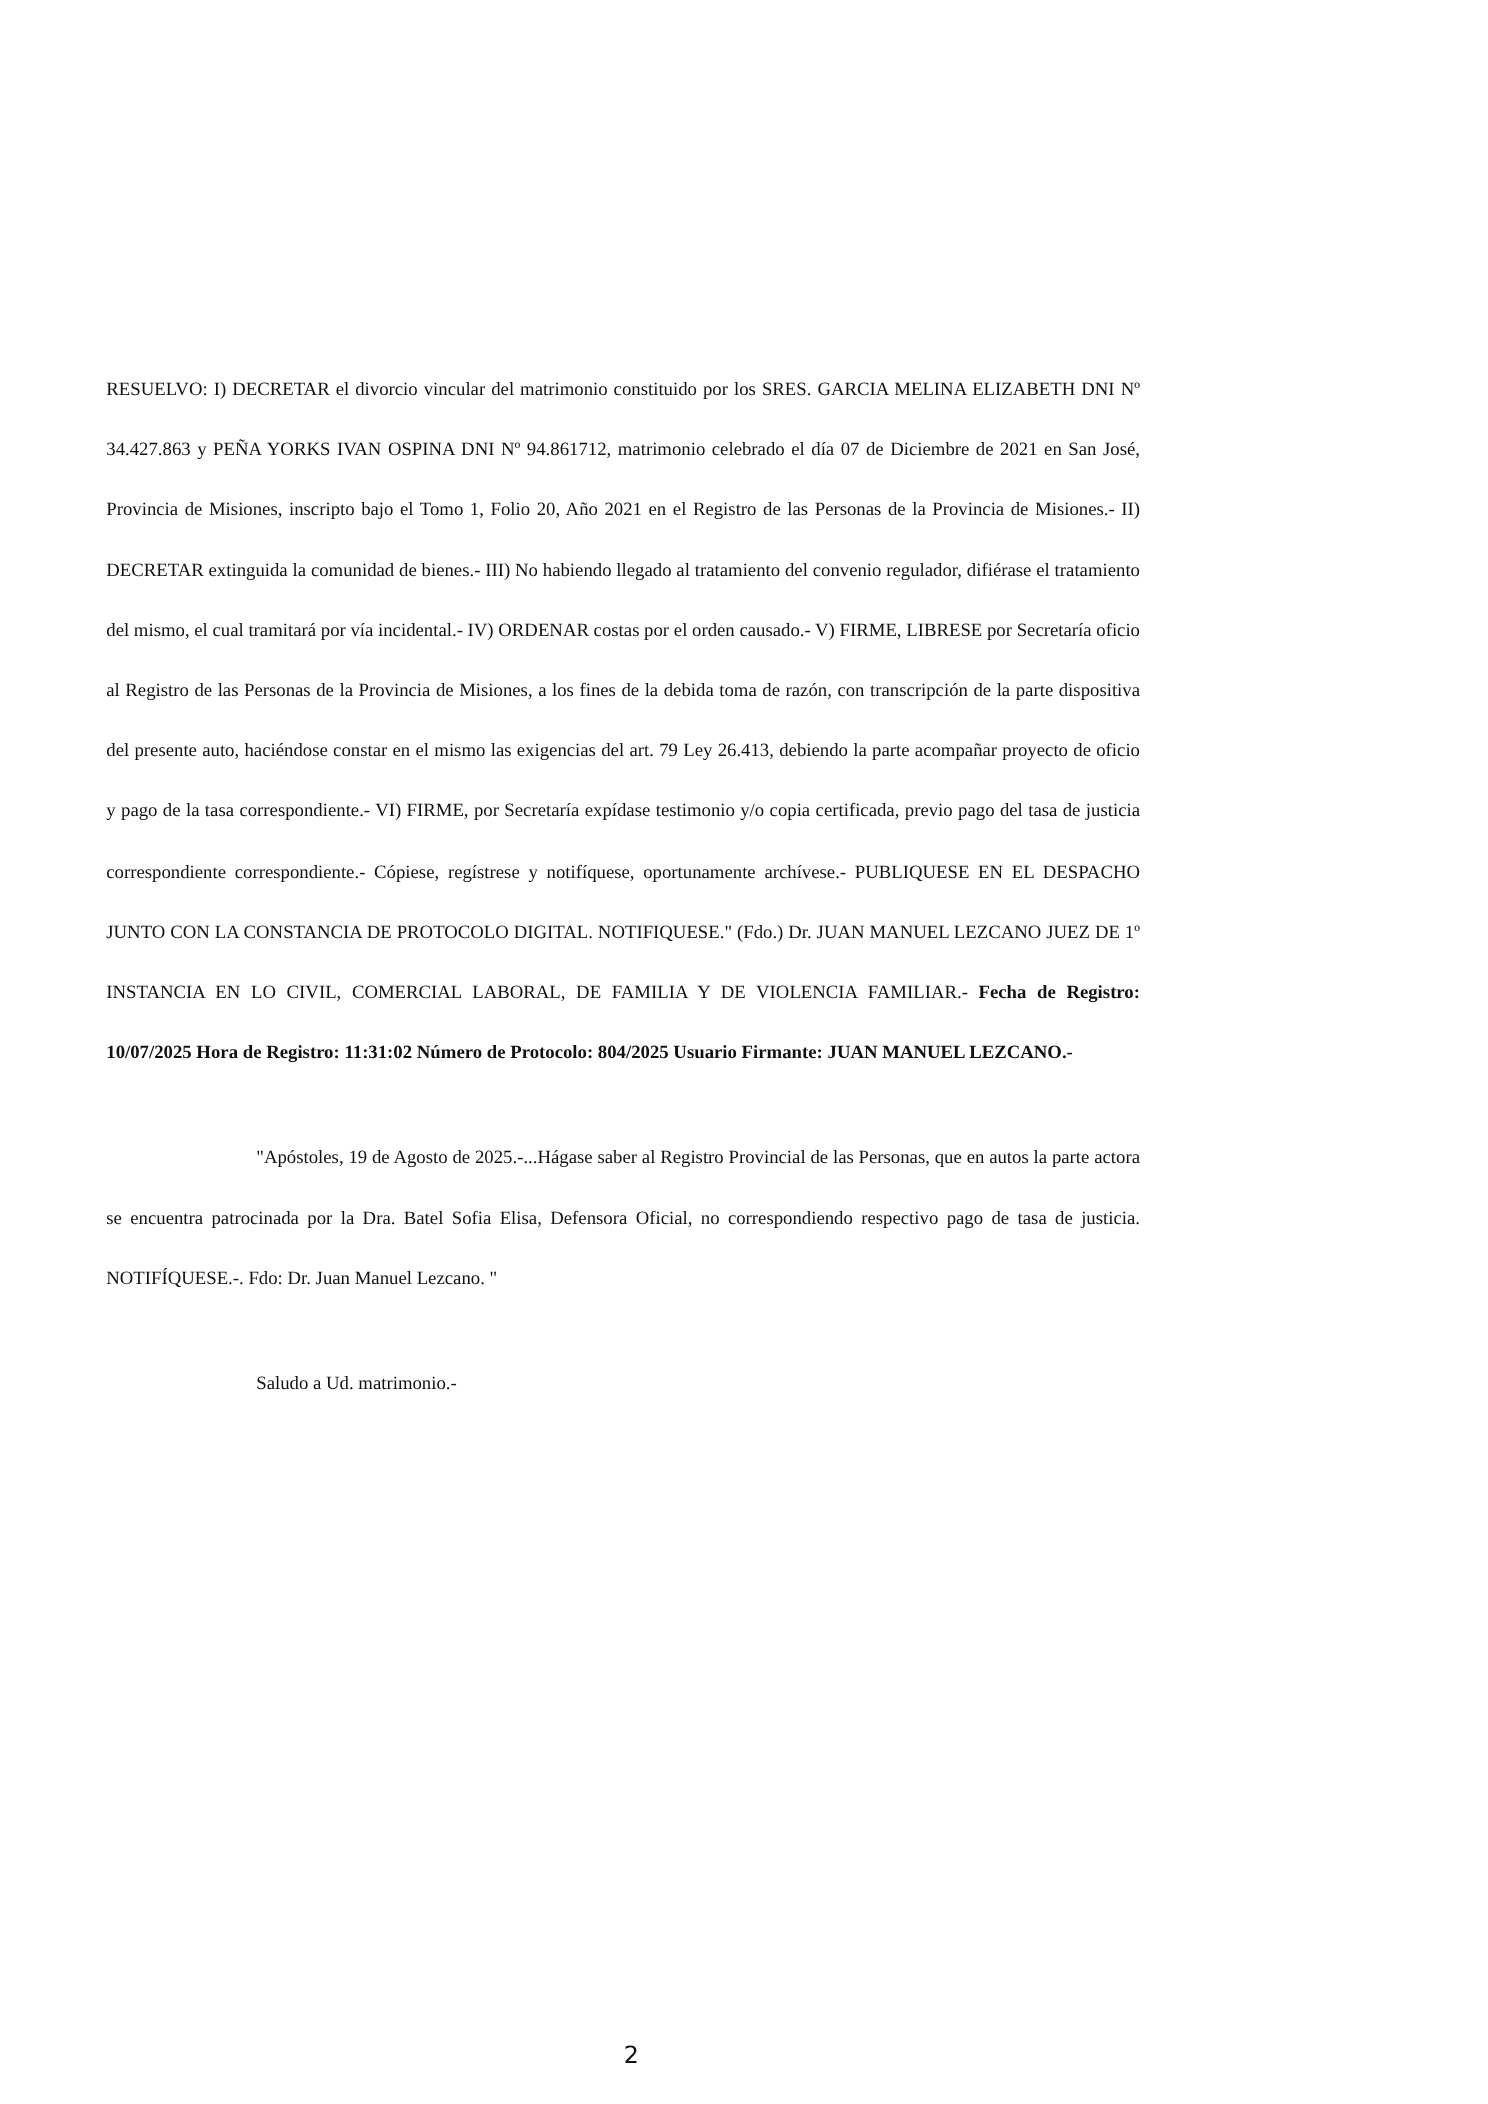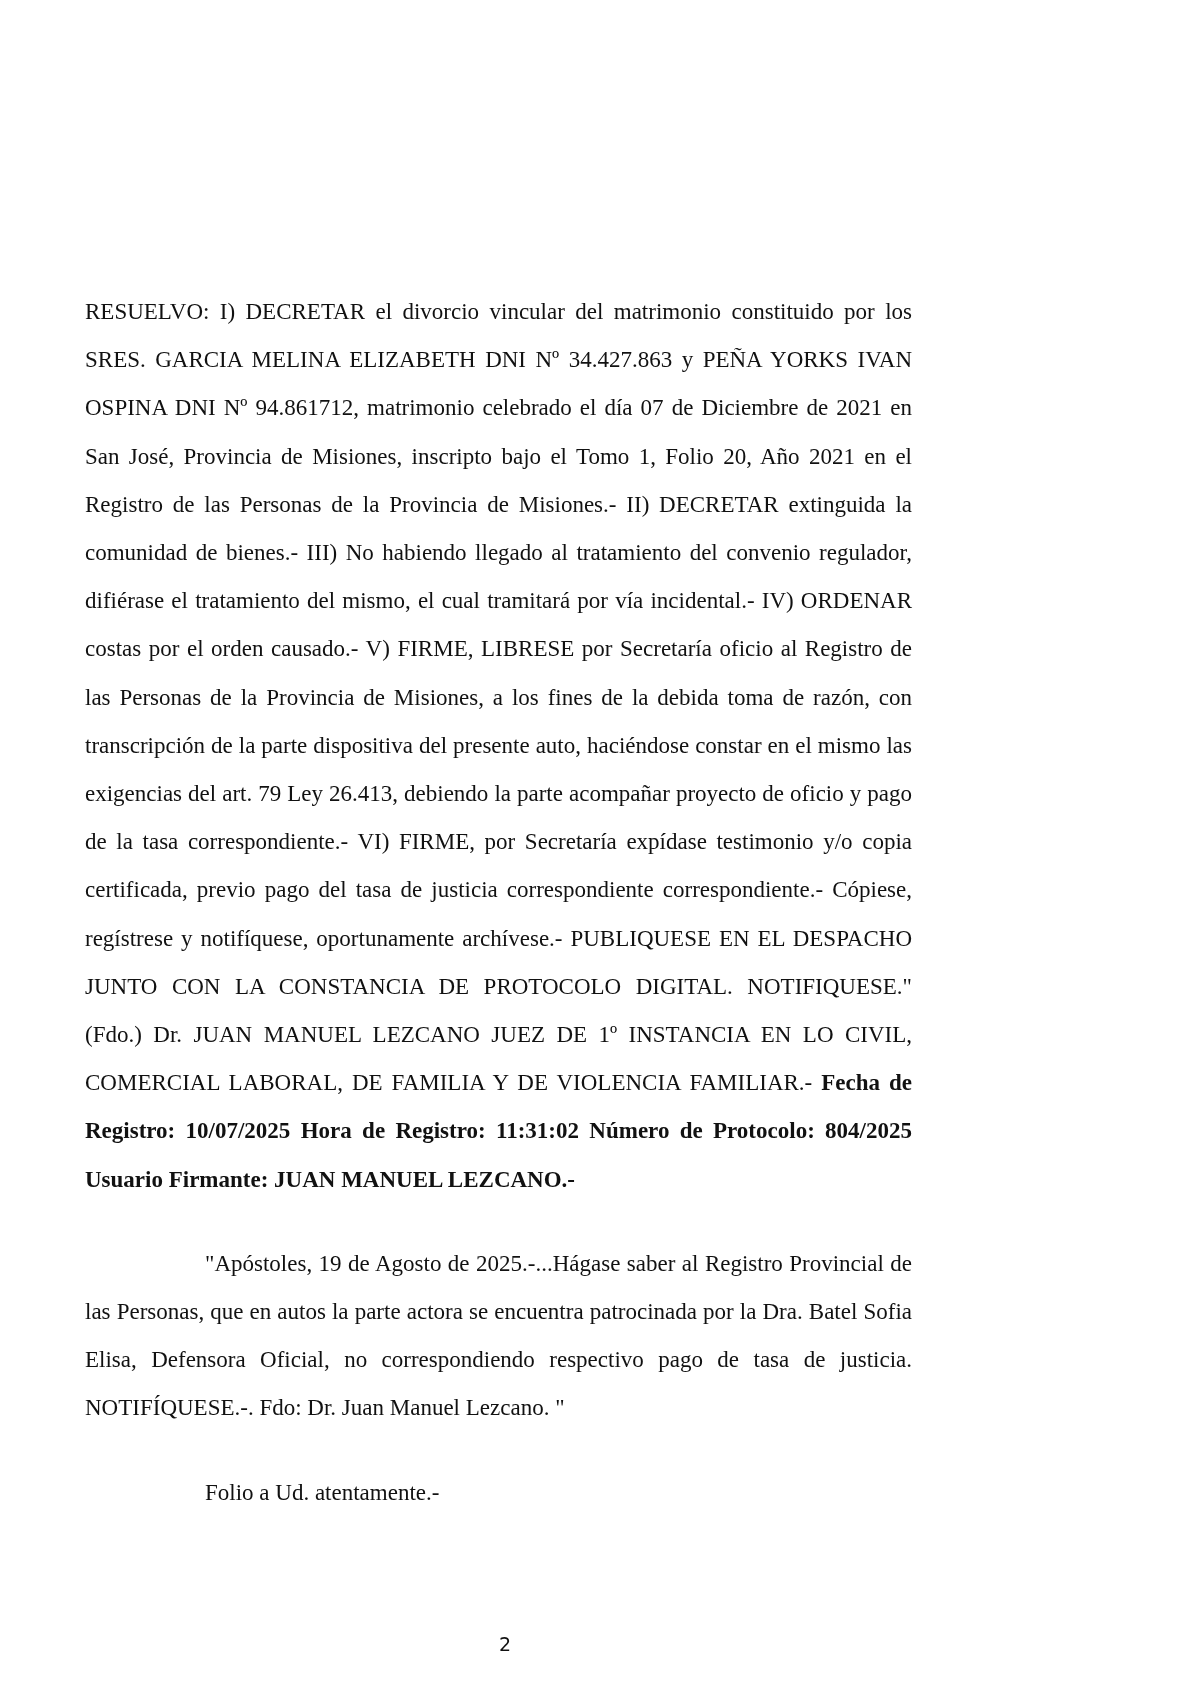--- a/index.html
+++ b/index.html
@@ -20,21 +20,21 @@
       width: 1190px;
       height: 1683px;
       background: #ffffff;
     }
     .content {
       position: absolute;
       left: 85px;
       top: 288px;
       width: 827px;
       font-family: "Liberation Serif", serif;
-      font-size: 23px;
+      font-size: 15px;
       line-height: 48.2px;
       color: #111111;
     }
     .para {
       margin: 0;
       text-align: justify;
       text-align-last: left;
     }
     .para-main { }
     .bold { font-weight: bold; }
@@ -61,17 +61,17 @@
   </style>
 </head>
 <body>
 
 <div class="page">
   <div class="content">
     <p class="para para-main"><span>RESUELVO: I) DECRETAR el divorcio vincular del matrimonio constituido por los SRES. GARCIA MELINA ELIZABETH DNI Nº 34.427.863 y PEÑA YORKS IVAN OSPINA DNI Nº 94.861712, matrimonio celebrado el día 07 de Diciembre de 2021 en San José, Provincia de Misiones, inscripto bajo el Tomo 1, Folio 20, Año 2021 en el Registro de las Personas de la Provincia de Misiones.- II) DECRETAR extinguida la comunidad de bienes.- III) No habiendo llegado al tratamiento del convenio regulador, difiérase el tratamiento del mismo, el cual tramitará por vía incidental.- IV) ORDENAR costas por el orden causado.- V) FIRME, LIBRESE por Secretaría oficio al Registro de las Personas de la Provincia de Misiones, a los fines de la debida toma de razón, con transcripción de la parte dispositiva del presente auto, haciéndose constar en el mismo las exigencias del art. 79 Ley 26.413, debiendo la parte acompañar proyecto de oficio y pago de la tasa correspondiente.- VI) FIRME, por Secretaría expídase testimonio y/o copia certificada, previo pago del tasa de justicia correspondiente correspondiente.- Cópiese, regístrese y notifíquese, oportunamente archívese.- PUBLIQUESE EN EL DESPACHO JUNTO CON LA CONSTANCIA DE PROTOCOLO DIGITAL. NOTIFIQUESE." (Fdo.) Dr. JUAN MANUEL LEZCANO JUEZ DE 1º INSTANCIA EN LO CIVIL, COMERCIAL LABORAL, DE FAMILIA Y DE VIOLENCIA FAMILIAR.- </span><span class="bold">Fecha de Registro: 10/07/2025 Hora de Registro: 11:31:02 Número de Protocolo: 804/2025 Usuario Firmante: JUAN MANUEL LEZCANO.-</span></p>
 
     <p class="para para-quote">"Apóstoles, 19 de Agosto de 2025.-...Hágase saber al Registro Provincial de las Personas, que en autos la parte actora se encuentra patrocinada por la Dra. Batel Sofia Elisa, Defensora Oficial, no correspondiendo respectivo pago de tasa de justicia. NOTIFÍQUESE.-. Fdo: Dr. Juan Manuel Lezcano. "</p>
 
-    <p class="para para-closing">Folio a Ud. atentamente.-</p>
+    <p class="para para-closing">Saludo a Ud. matrimonio.-</p>
   </div>
 
   <div class="page-number">2</div>
 </div>
 
 </body></html>

